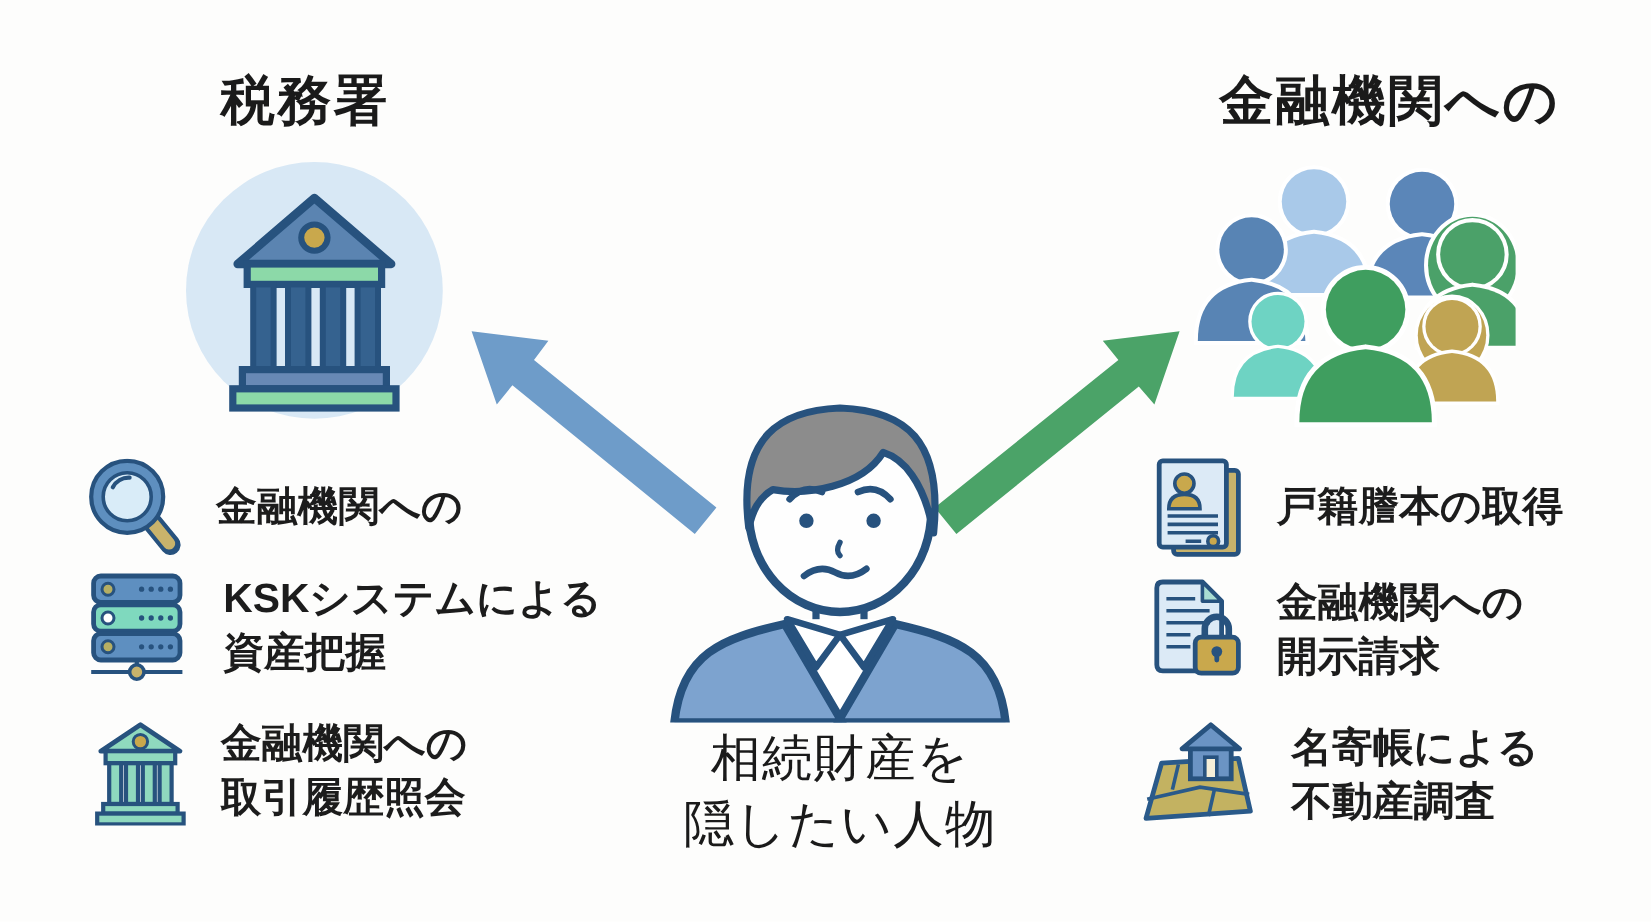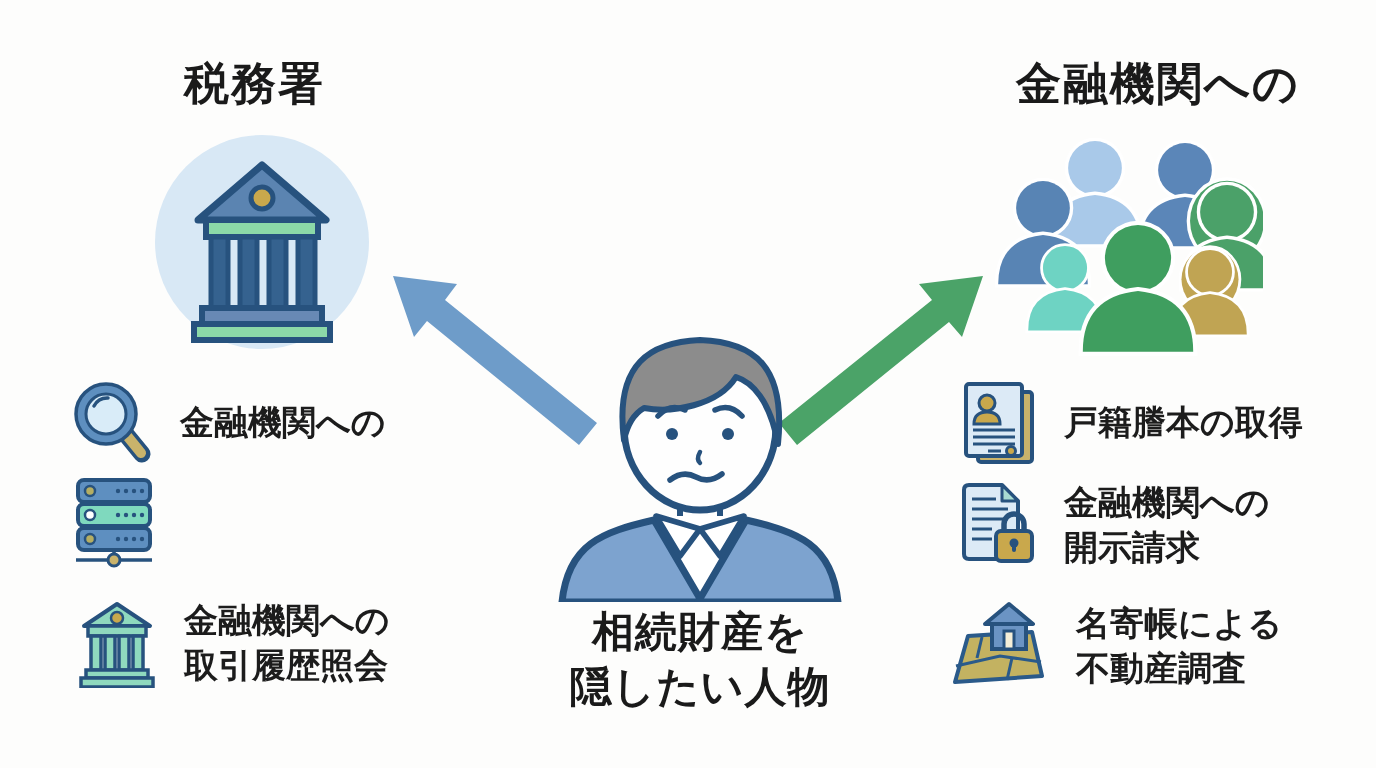--- a/index.html
+++ b/index.html
@@ -12,21 +12,21 @@
 
   .title {
     position:absolute; font-size:45px; font-weight:800; color:#1a1a1a;
     letter-spacing:2px; white-space:nowrap;font-family:Liberation Mono, monospace;
   }
   .title-left  { left:184px; top:54px; }
   .title-right { left:1016px; top:54px; }
 
   .caption {
     position:absolute; left:480px; top:604px; width:440px;
-    text-align:center; font-size:42px; font-weight:700; color:#1a1a1a;
+    text-align:center; font-size:42px; font-weight:400; color:#1a1a1a;
     line-height:1.32; white-space:pre-line; letter-spacing:1px;
   }
 
   .item {
     position:absolute; display:flex; align-items:center; gap:24px;
   }
   .item-text {
     font-size:34px; font-weight:800; color:#1c1c1c;
     line-height:1.33; white-space:pre-line;
   }
@@ -148,20 +148,22 @@
           <circle cx="70" cy="39" r="2.2"></circle>
         <circle cx="46" cy="63" r="2.2"></circle>
           <circle cx="54" cy="63" r="2.2"></circle>
           <circle cx="62" cy="63" r="2.2"></circle>
           <circle cx="70" cy="63" r="2.2"></circle>
       </g>
       <line x1="42" y1="74" x2="42" y2="84" stroke="#27527E" stroke-width="3.5"></line>
       <line x1="4" y1="84" x2="80" y2="84" stroke="#27527E" stroke-width="3.5"></line>
       <circle cx="42" cy="84" r="6" fill="#C9B36B" stroke="#27527E" stroke-width="3"></circle>
     </svg>
+    <div class="item-text">KSKシステムによる
+資産把握</div>
   </div>
 
   <div class="item" style="left:74px; top:598px;">
     <svg class="icon" width="86" height="90" viewBox="0 0 86 90">
       <polygon points="10,28 43,6 76,28" fill="#8FD9BE" stroke="#27527E" stroke-width="4" stroke-linejoin="round"></polygon>
       <circle cx="43" cy="20" r="6" fill="#C9A84C" stroke="#27527E" stroke-width="2.5"></circle>
       <rect x="14" y="28" width="58" height="10" fill="#8FD9BE" stroke="#27527E" stroke-width="3.5"></rect>
       <rect x="17" y="38" width="10" height="34" fill="#8FD9BE" stroke="#27527E" stroke-width="3.5"></rect>
       <rect x="31" y="38" width="10" height="34" fill="#8FD9BE" stroke="#27527E" stroke-width="3.5"></rect>
       <rect x="45" y="38" width="10" height="34" fill="#8FD9BE" stroke="#27527E" stroke-width="3.5"></rect>

